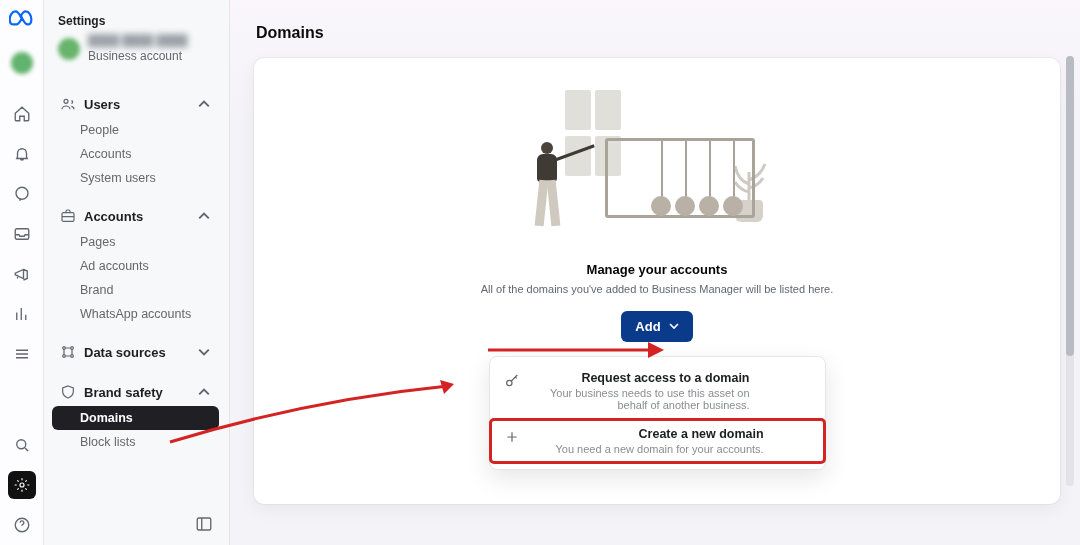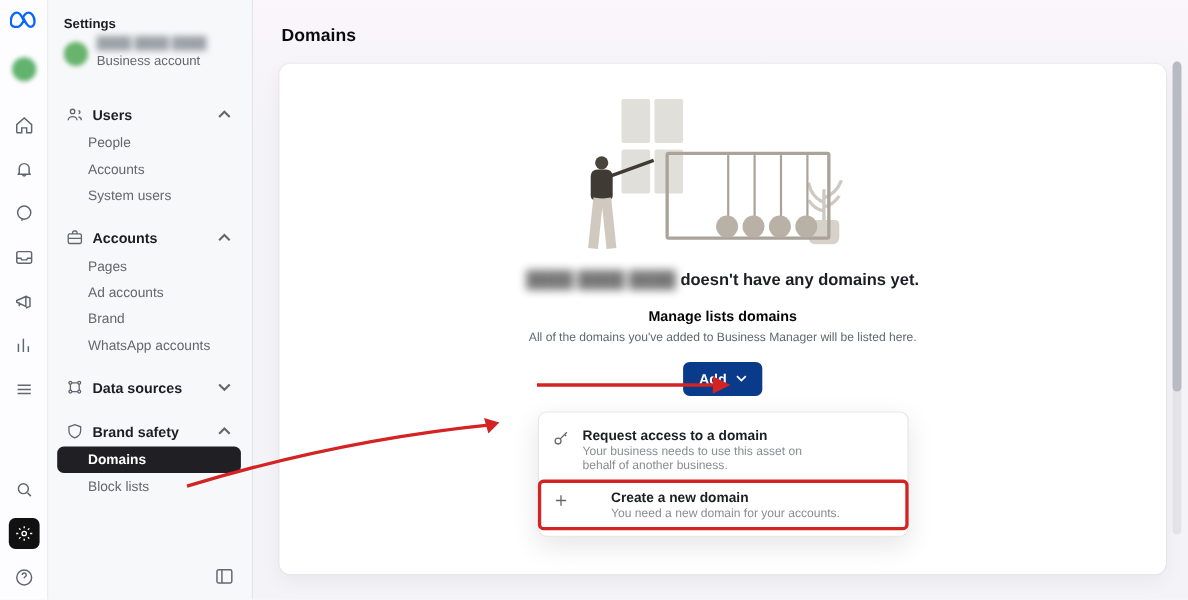--- a/index.html
+++ b/index.html
@@ -34,21 +34,21 @@
   
   .main { flex:1; background: linear-gradient(180deg,#faf6fb 0,#f4f3f7 120px,#f4f3f7 100%); padding:18px 20px 10px 24px; position:relative; overflow:auto; }
   .page-title { font-weight:700; color:#0b0b0c; font-size:16px; margin:6px 0 16px 2px; }
   .card { background:#fff; border-radius:10px; box-shadow:0 0 0 1px rgba(0,0,0,.04), 0 6px 18px rgba(0,0,0,.05); padding:28px 24px 34px; min-height:400px; display:flex; flex-direction:column; align-items:center; position:relative; }
   .illus { width:260px; height:140px; position:relative; margin-bottom:20px; }
   .empty-title { font-size:15px; color:#1c1e21; font-weight:600; }
   .blurword { filter:blur(4px); color:#777; }
   .empty-sub { font-size:13px; color:#050505; font-weight:600; margin-top:16px; }
   .empty-desc { font-size:11px; color:#606770; margin-top:6px; }
   .add-btn { margin-top:16px; background:#0a3a8a; color:#fff; border:none; border-radius:6px; padding:8px 14px; font-size:13px; font-weight:600; display:inline-flex; align-items:center; gap:8px; cursor:pointer; }
-  .menu { margin-top:14px; width:337px; border:1px solid #e6e6e6; border-radius:8px; background:#fff; box-shadow:0 8px 24px rgba(0,0,0,.1); padding:6px 0; }
+  .menu { margin-top:14px; width:337px; border:1px solid #e6e6e6; border-radius:8px; background:#fff; box-shadow:0 8px 24px rgba(0,0,0,.1); padding:6px 0;text-align:right; }
   .menu-item { display:flex; gap:10px; padding:8px 12px; align-items:flex-start; cursor:pointer; }
   .menu-item .mi-icon { width:18px;height:18px; color:#65676b; margin-top:2px;}
   .menu-item .mi-t { font-size:12.5px; font-weight:600; color:#1c1e21; }
   .menu-item .mi-d { font-size:11px; color:#8a8d91; margin-top:2px; max-width:220px; }
   .menu-item.highlight { outline:3px solid #d32323; outline-offset:-2px; border-radius:4px;gap:36px; }
 
   
   .annot-wrap { position:absolute; pointer-events:none; }
   .scrollbar { position:absolute; right:6px; top:56px; width:8px; height:430px; background:rgba(0,0,0,.06); border-radius:4px; }
   .scrollbar .thumb{ width:100%; height:300px; background:#b8bbc1; border-radius:4px; }
@@ -269,24 +269,21 @@
         </div>
         <div class="person">
           <div class="head"></div>
             <div class="body"></div>
           <div class="leg l"></div>
             <div class="leg r"></div>
           <div class="stick"></div>
         </div>
       </div>
 
-      <div>
-        <span class="empty-title"><span class="blurword">████ ████ ████</span><span> doesn't have any domains yet.</span></span>
-      </div>
-      <div class="empty-sub">Manage lists domains</div>
+      <div class="empty-sub">Manage your accounts</div>
       <div class="empty-desc">All of the domains you've added to Business Manager will be listed here.</div>
 
       <button class="add-btn">
         <span>Add</span>
         <span><svg width="10" height="10" viewBox="0 0 10 10">
               <path d="M1 3l4 4 4-4" fill="none" stroke="#fff" stroke-width="1.6"></path>
             </svg></span>
       </button>
 
       <div class="menu" id="add-menu">

